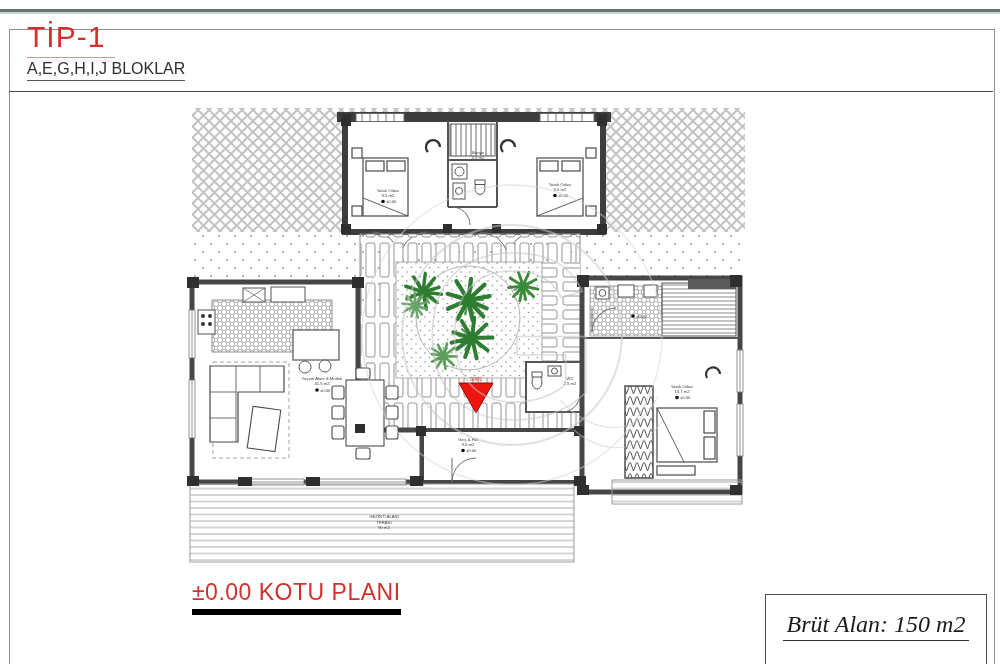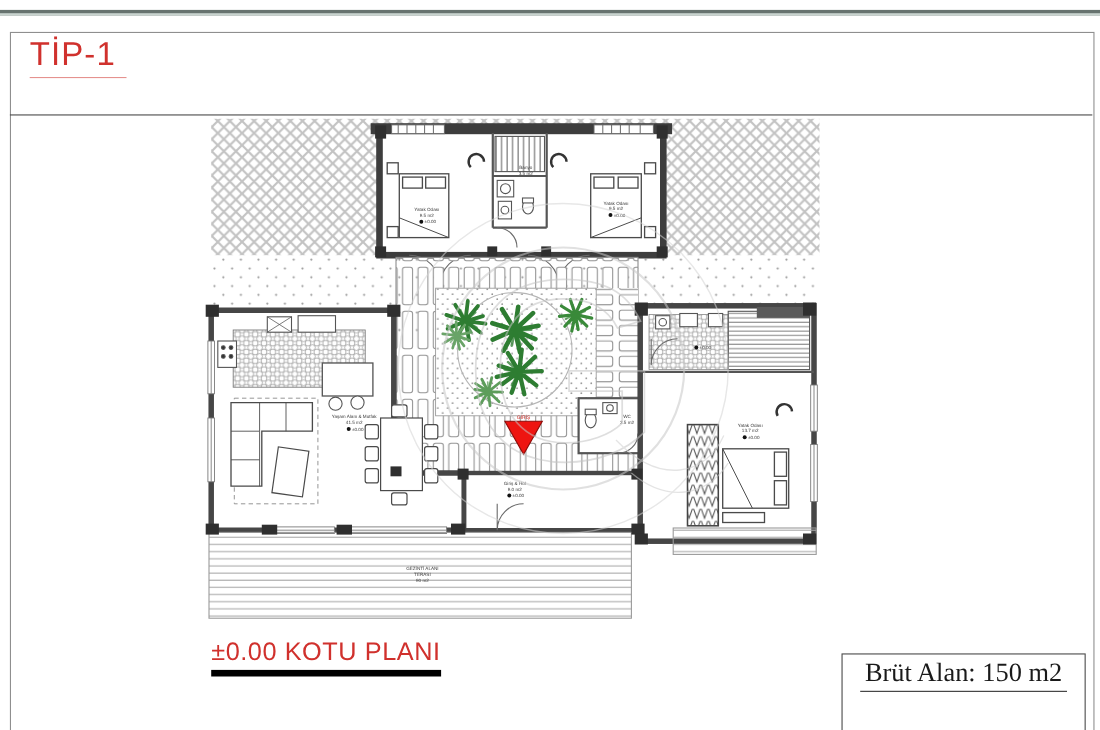--- a/index.html
+++ b/index.html
@@ -2,50 +2,51 @@
 <html><head>
 <meta charset="utf-8">
 <style>
   html,body{margin:0;padding:0;background:#fff;}
   .page{position:relative;width:1000px;height:664px;background:#ffffff;overflow:hidden;
         font-family:"Liberation Sans",sans-serif;}
   .top-rule{position:absolute;left:0;top:9px;width:1000px;height:3px;background:#67736f;
         border-bottom:2px solid #c9d4cf;}
   .main-box{position:absolute;left:9px;top:29px;width:984px;height:700px;
         border:1px solid #8f8f8f;background:#fff;}
-  .header{position:absolute;left:9px;top:29px;width:984px;height:75px;
+  .header{position:absolute;left:9px;top:16px;width:984px;height:75px;
         border-bottom:1px solid #4a4a4a;}
   .title{position:absolute;left:18px;top:4px;font-size:30px;font-weight:500;
         letter-spacing:1px;color:#d0312d;}
   .title-rule{position:absolute;left:18px;top:41px;width:88px;height:1px;background:#e5928f;}
   .subtitle{position:absolute;left:18px;top:44px;font-size:16px;color:#2e2e2e;
         border-bottom:1px solid #555;padding-bottom:2px;}
   .plan-caption{position:absolute;left:192px;top:579px;font-size:23px;color:#d0312d;
         letter-spacing:0.5px;border-bottom:6px solid #000000;padding-bottom:3px;}
   .area-box{position:absolute;left:765px;top:594px;width:220px;height:80px;
         border:1px solid #4a4a4a;background:#fff;text-align:center;}
-  .area-text{display:inline-block;margin-top:4px;font-family:"Liberation Serif",serif;
-        font-size:24px;color:#1a1a1a;border-bottom:1px solid #333;padding:0 4px 2px 4px;}
+  .area-text{display:inline-block;margin-top:16px;font-family:"Liberation Serif",serif;
+        font-size:24px;color:#1a1a1a;border-bottom:1px solid #333;padding:0 4px 2px 4px;font-style:italic;}
   svg text{font-family:"Liberation Sans",sans-serif;}
   .tiny{font-size:4.2px;fill:#3c3c3c;}
   .tinyc{font-size:4.2px;fill:#3c3c3c;text-anchor:middle;}
   .tinyr{font-size:4.5px;fill:#d0312d;text-anchor:middle;}
 </style>
 </head>
 <body>
 
 <div class="page">
 
   <div class="top-rule"></div>
 
   <div class="main-box"></div>
 
   <div class="header">
     <div class="title">TİP-1</div>
     <div class="title-rule"></div>
+    <div class="subtitle">A,E,G,H,I,J BLOKLAR</div>
   </div>
 
   <svg width="1000" height="664" viewBox="0 0 1000 664" style="position:absolute;left:0;top:0;">
     <defs>
       <pattern id="weave" width="22" height="22" patternUnits="userSpaceOnUse">
         <g stroke="#c3c3c3" stroke-width="2" fill="none">
           <path d="M0,11 L11,0 M0,22 L22,0 M11,22 L22,11"></path>
           <path d="M11,0 L22,11 M0,0 L22,22 M0,11 L11,22"></path>
         </g>
       </pattern>

